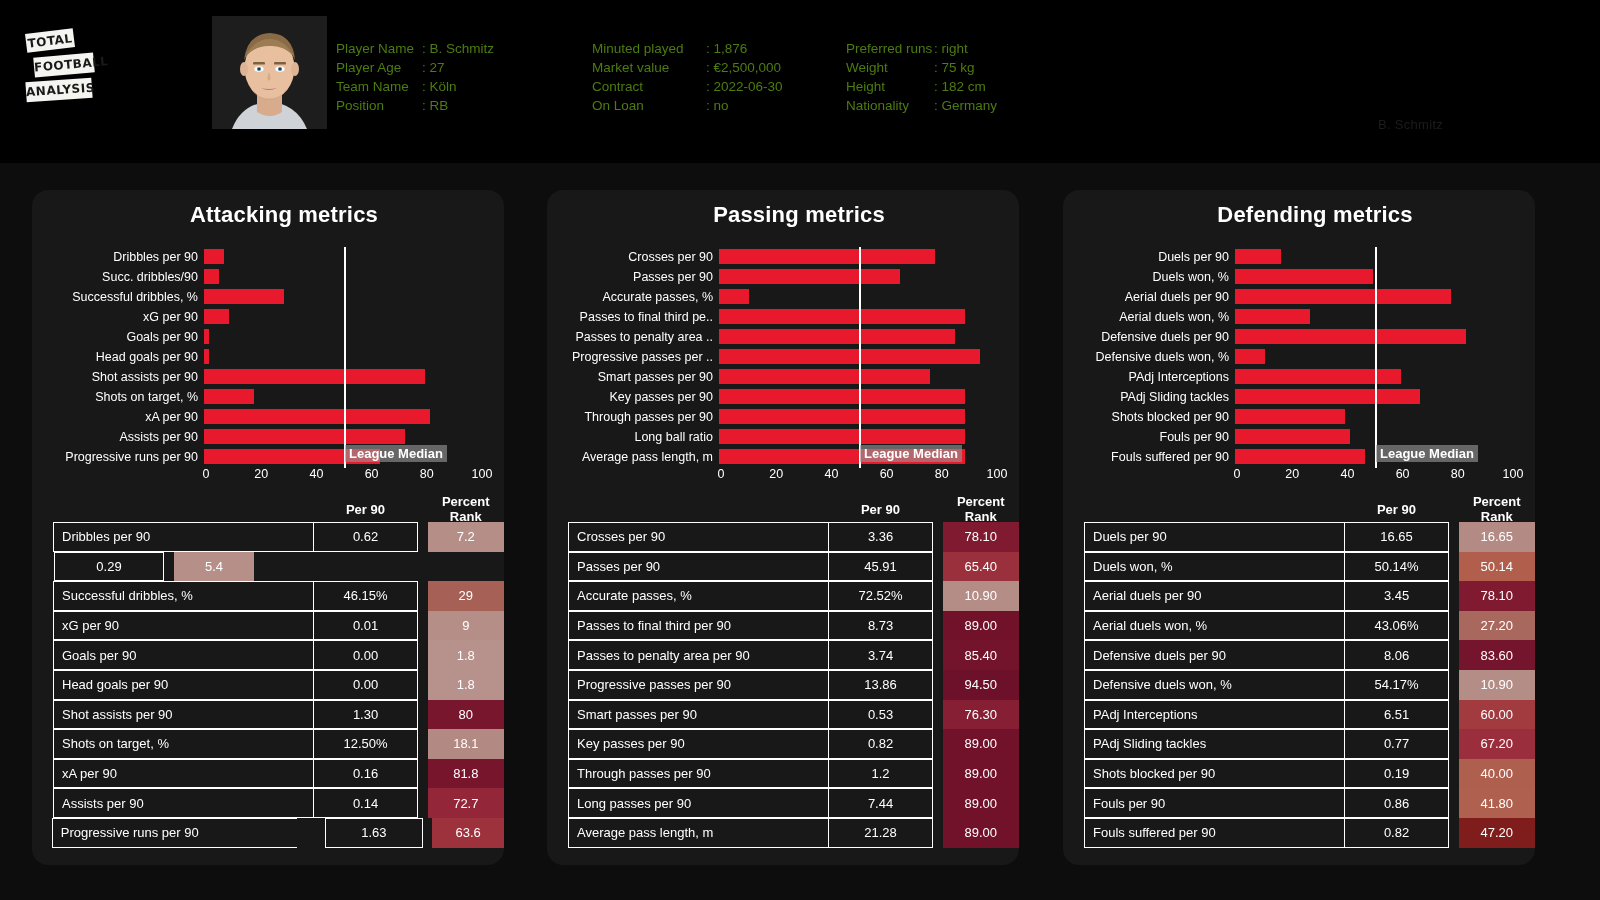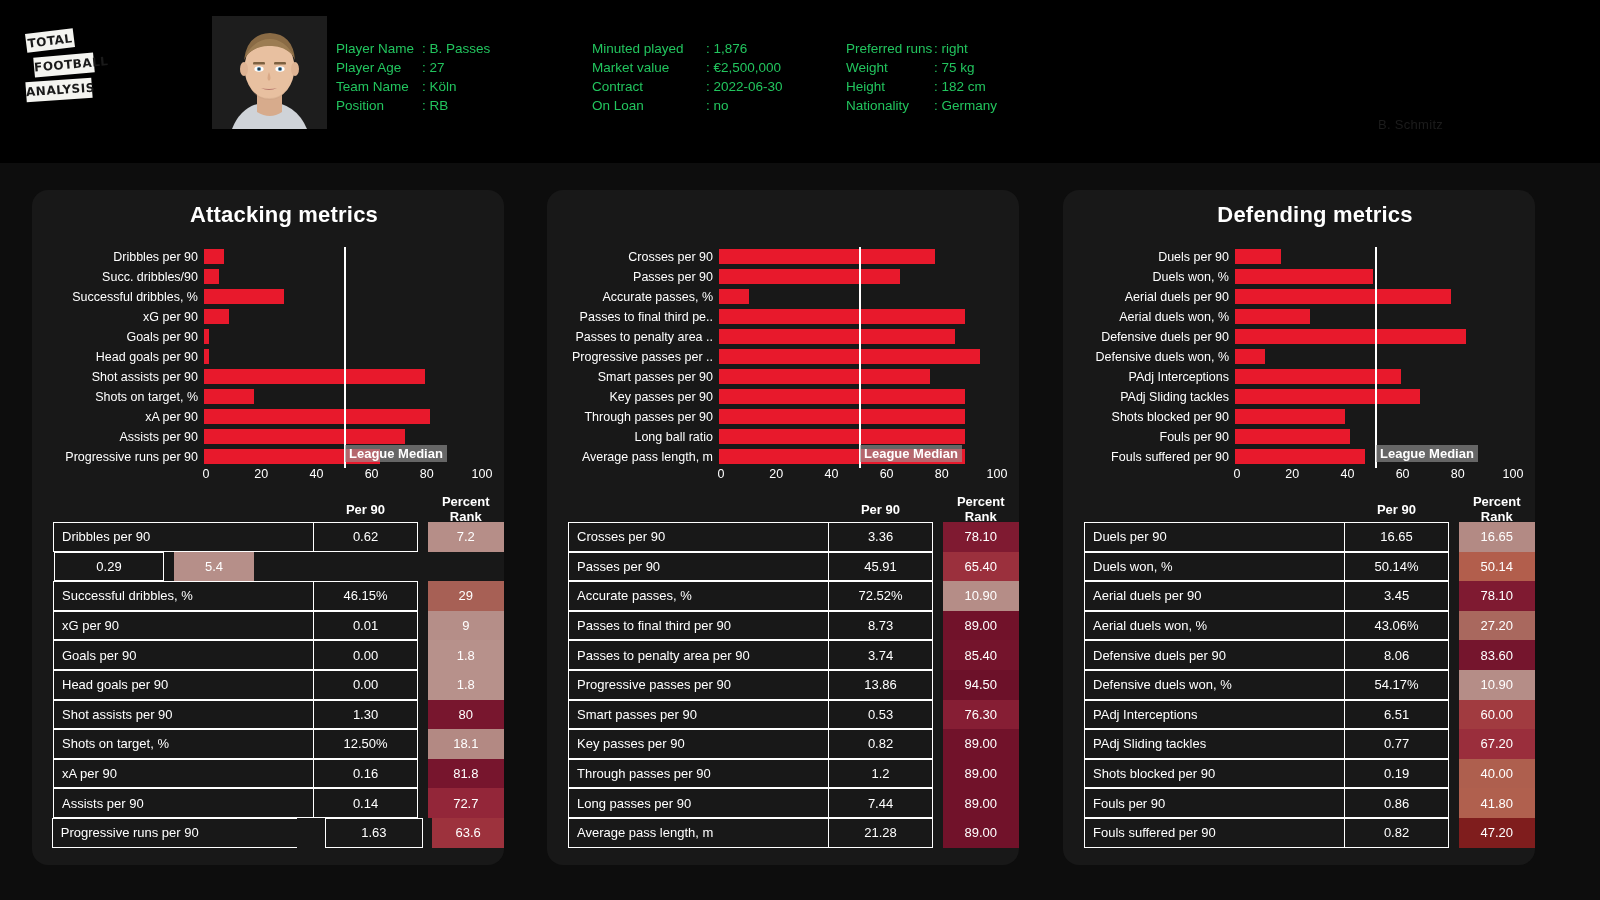--- a/index.html
+++ b/index.html
@@ -32,21 +32,21 @@
              padding-top: 4px; transform: rotate(-5deg); }
   .logo-s3 { left: 4px;  top: 54px; width: 66px; height: 20px; font-size: 12px;
              padding-top: 4px; transform: rotate(-4deg); }
 
   .portrait {
     position: absolute; left: 212px; top: 16px; width: 115px; height: 113px;
     background: #1b1b1b; overflow: hidden;
   }
   .portrait .face { position: absolute; left: 0; top: 0; width: 115px; height: 113px; }
 
-  .info-col { position: absolute; color: #22c55e; font-size: 13.5px; line-height: 19px; }
+  .info-col { position: absolute; color: #4d7c0f; font-size: 13.5px; line-height: 19px; }
   .info-col .row { display: flex; white-space: nowrap; }
   .info-col .k { display: inline-block; }
   .info-col .v { display: inline-block; }
   .col-a { left: 336px; top: 39px; }
   .col-a .k { width: 86px; }
   .col-b { left: 592px; top: 39px; }
   .col-b .k { width: 114px; }
   .col-c { left: 846px; top: 39px; }
   .col-c .k { width: 88px; }
 
@@ -170,21 +170,21 @@
 
         <path d="M49 72 q8 4 16 0 q-8 2 -16 0" fill="#b5736a"></path>
 
         <path d="M36 62 q4 22 21 22 q17 0 21 -22 q-3 20 -21 20 q-18 0 -21 -20 z" fill="#c9a083" opacity=".35"></path>
       </svg>
     </div>
 
     <div class="info-col col-a">
       <div class="row">
         <span class="k">Player Name</span>
-        <span class="v">: B. Passes</span>
+        <span class="v">: B. Schmitz</span>
       </div>
       <div class="row">
         <span class="k">Player Age</span>
         <span class="v">: 27</span>
       </div>
       <div class="row">
         <span class="k">Team Name</span>
         <span class="v">: Köln</span>
       </div>
       <div class="row">
@@ -398,20 +398,21 @@
               <div class="td td-metric" style="width: 272px;">Progressive runs per 90</div>
               <div class="td td-per90" style="width: 110px; margin-left: 28px;">1.63</div>
               <div class="rank-gap" style="width: 10px;"></div>
               <div class="td td-rank" style="width: 80px; background: rgb(157, 50, 61);">63.6</div>
             </div>
           </div>
         </div>
     </div>
 
     <div class="panel p2">
+      <div class="panel-title">Passing metrics</div>
       <div class="chart">
           <div class="bar-row">
             <div class="bar-label" style="width: 172px;">Crosses per 90</div>
             <div class="bar-track" style="width: 298px;">
               <div class="bar-fill" style="width: 215.556px; background: rgb(232, 25, 44);"></div>
             </div>
           </div>
           <div class="bar-row">
             <div class="bar-label" style="width: 172px;">Passes per 90</div>
             <div class="bar-track" style="width: 298px;">

